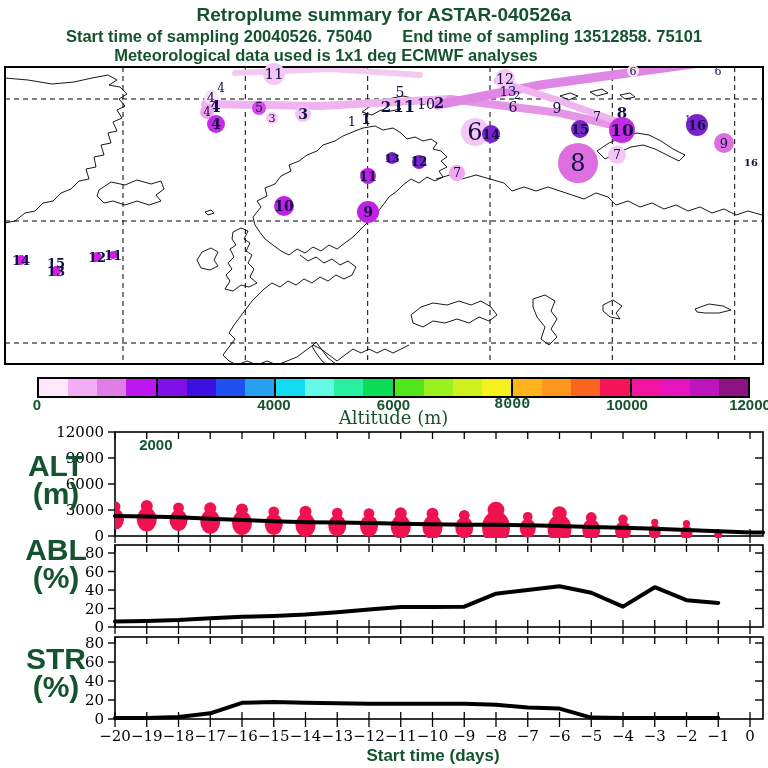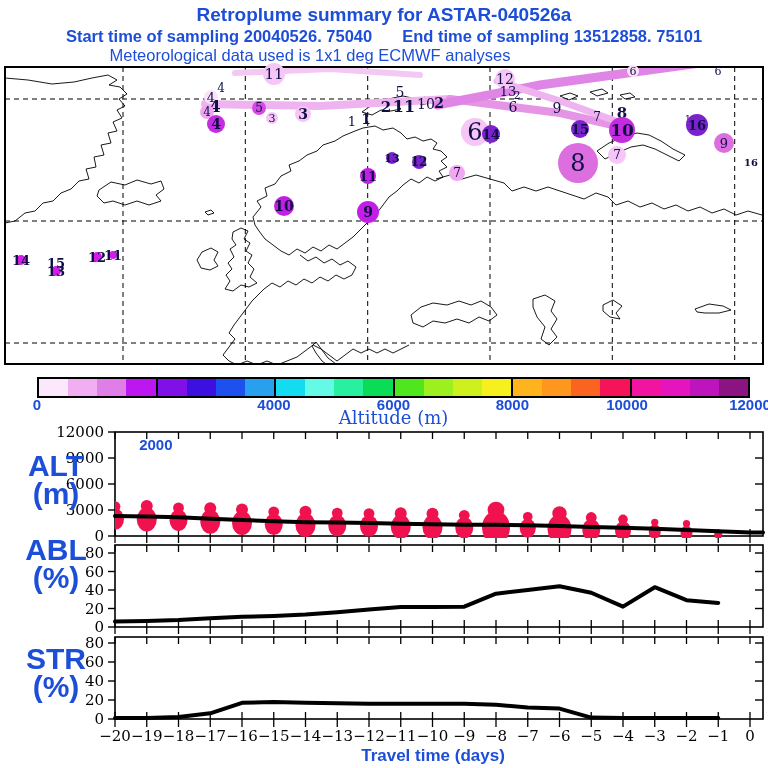--- a/index.html
+++ b/index.html
@@ -1,22 +1,22 @@
 <!DOCTYPE html>
 <html><head>
 <meta charset="utf-8">
 <style>
   html,body{margin:0;padding:0;background:#fff;}
   .page{position:relative;width:768px;height:768px;background:#ffffff;overflow:hidden;
-        font-family:"Liberation Sans",sans-serif;color:#1d4ed8;}
+        font-family:"Liberation Sans",sans-serif;color:#14532d;}
   .abs{position:absolute;}
   .title1{top:4px;left:0;width:768px;text-align:center;font-size:19px;font-weight:bold;}
   .title2{top:27px;left:0;width:768px;display:flex;justify-content:center;gap:30px;
           font-size:16.5px;font-weight:bold;}
-  .title3{top:46px;left:0;width:620px;text-align:center;font-size:16.5px;font-weight:normal;}
+  .title3{top:46px;left:16px;width:620px;text-align:center;font-size:16.5px;font-weight:bold;}
   #scene{left:0;top:0;}
   .cb-wrap{left:37px;top:377px;width:713px;height:21px;display:flex;
            border:2px solid #000;box-sizing:border-box;}
   .cb-seg{flex:1 1 auto;height:100%;}
   .cb-seg.major{border-left:2px solid #000;}
   .cb-lab{top:396px;font-size:15px;font-weight:bold;transform:translateX(-50%);white-space:nowrap;}
   .cb-title{left:37px;top:407px;width:713px;text-align:center;
             font-family:"DejaVu Serif",serif;font-size:18px;}
   .axlbl{left:0;width:112px;text-align:center;font-weight:bold;font-size:30px;line-height:28px;}
   .xcaption{left:115px;top:746px;width:636px;text-align:center;font-size:17px;font-weight:bold;}
@@ -522,33 +522,33 @@
       <div class="cb-seg major" style="background: rgb(240, 20, 160);"></div>
       <div class="cb-seg" style="background: rgb(230, 20, 190);"></div>
       <div class="cb-seg" style="background: rgb(190, 20, 190);"></div>
       <div class="cb-seg" style="background: rgb(140, 20, 130);"></div>
     </div>
   <div id="cblabels">
       <div class="abs cb-lab" style="left: 37px;">0</div>
       <div class="abs cb-lab" style="left: 155.833px; margin-top: 40px;">2000</div>
       <div class="abs cb-lab" style="left: 274px;">4000</div>
       <div class="abs cb-lab" style="left: 393.5px;">6000</div>
-      <div class="abs cb-lab" style="left: 512.333px;">8000</div>
+      <div class="abs cb-lab" style="left: 512.333px; font-family: Liberation Mono, monospace;">8000</div>
       <div class="abs cb-lab" style="left: 627px;">10000</div>
       <div class="abs cb-lab" style="left: 750px;">12000</div>
     </div>
   <div class="abs cb-title">Altitude (m)</div>
 
   <div class="abs axlbl" style="top:452px">
     <div>ALT</div>
     <div>(m)</div>
   </div>
   <div class="abs axlbl" style="top:536px">
     <div>ABL</div>
     <div>(%)</div>
   </div>
   <div class="abs axlbl" style="top:645px">
     <div>STR</div>
     <div>(%)</div>
   </div>
 
-  <div class="abs xcaption">Travel time (days)</div>
+  <div class="abs xcaption">Start time (days)</div>
 </div>
 
 </body></html>

